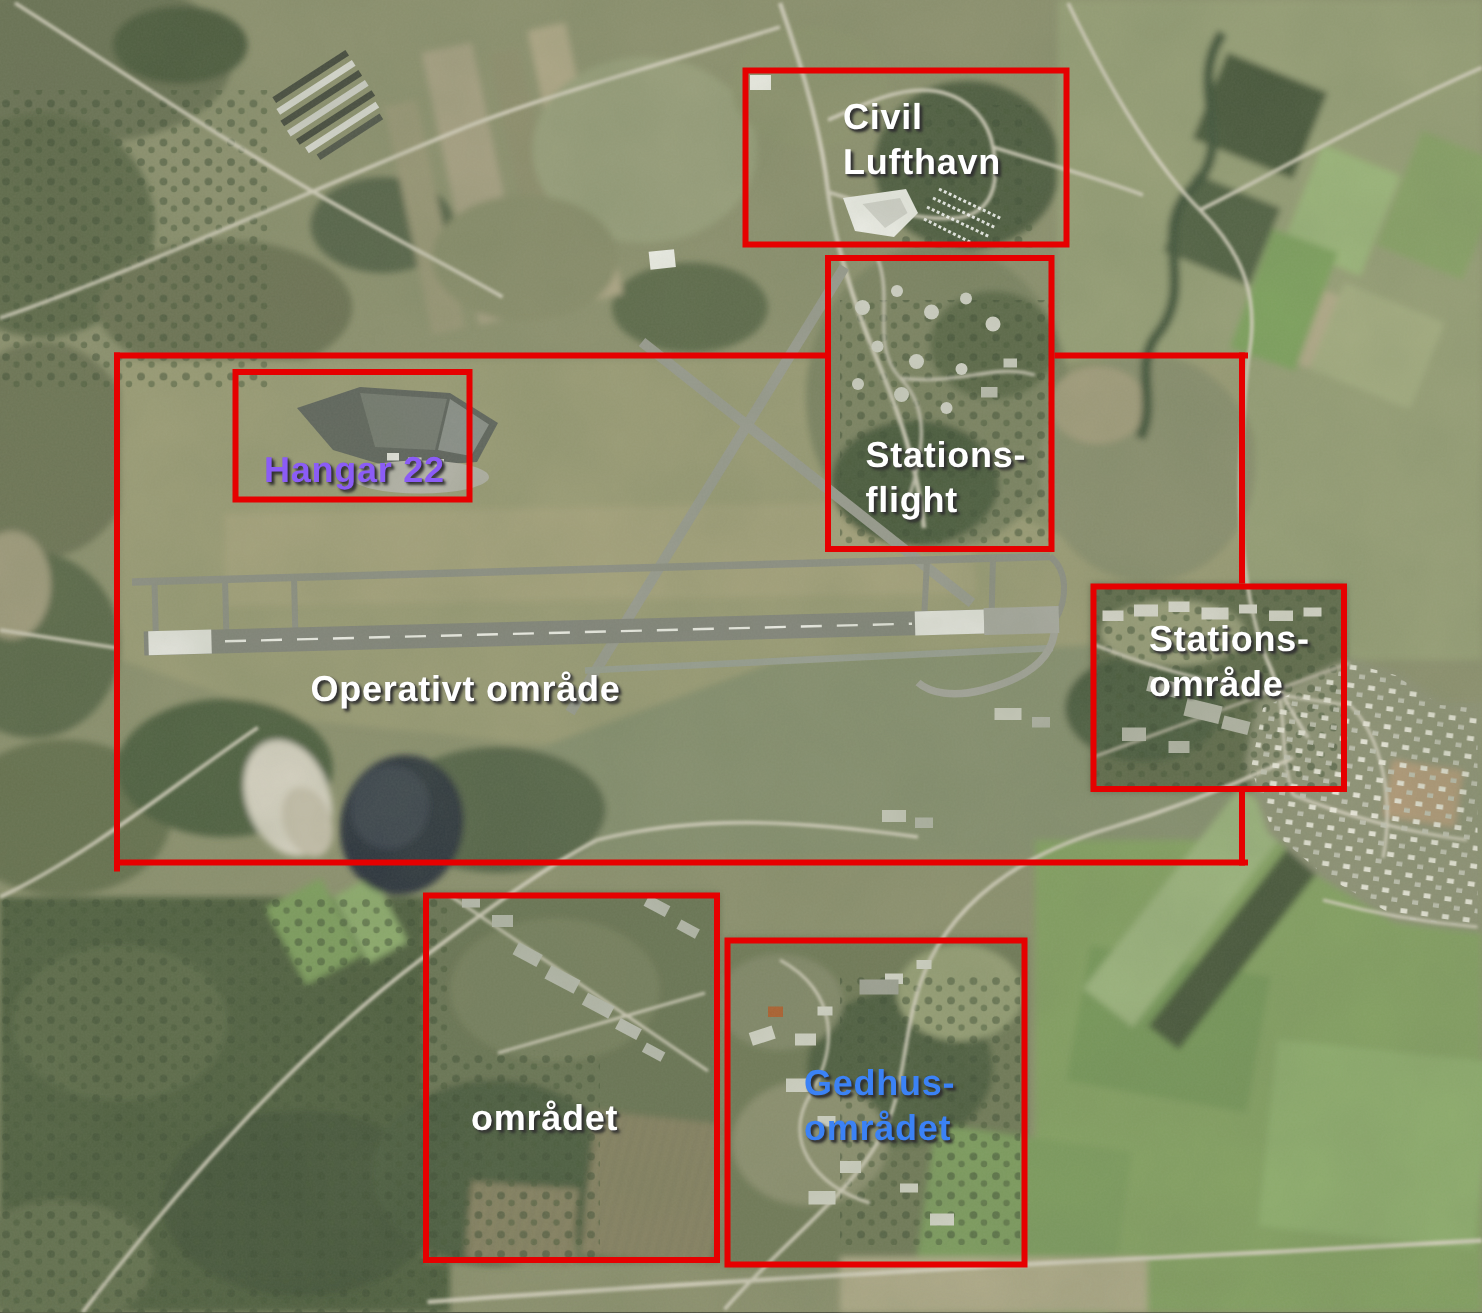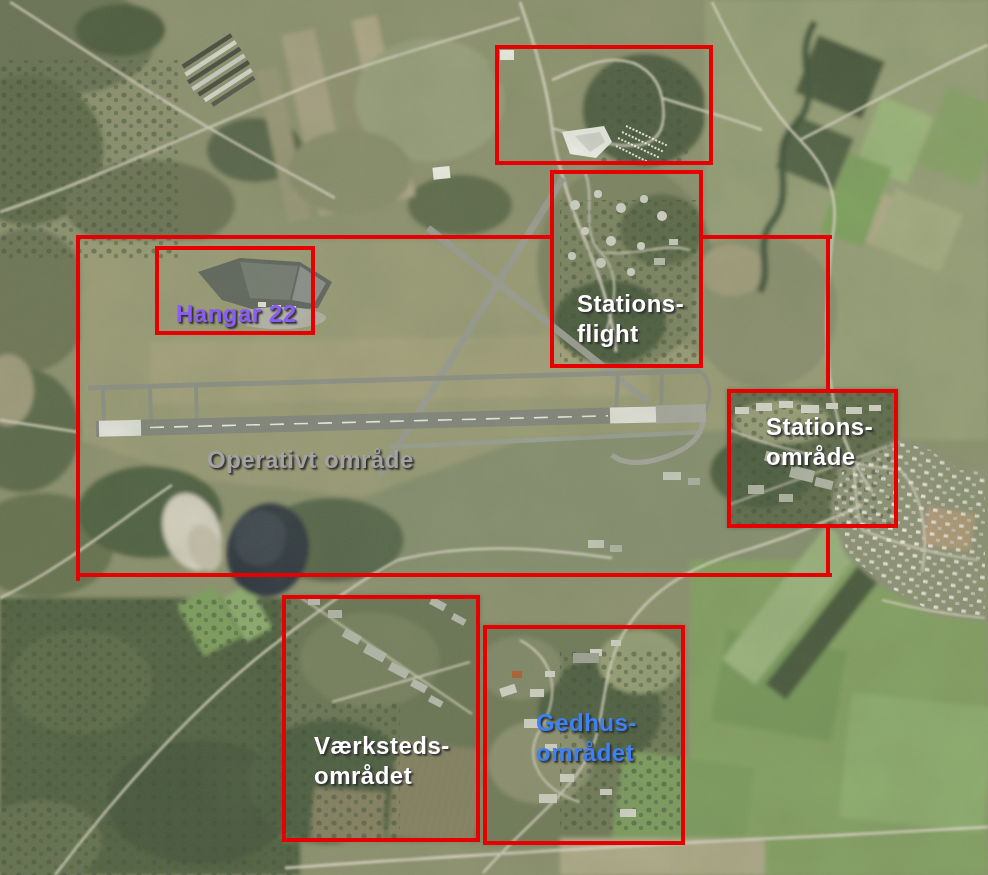--- a/index.html
+++ b/index.html
@@ -294,46 +294,49 @@
 
     <path d="M842,472 L900,442 L930,450 L960,470 L985,472 L985,618 L932,612 L882,583 L848,554 L834,512 Z" fill="url(#houses)" opacity=".95"></path>
   </g>
 
   <rect width="988" height="875" filter="url(#mottle)" opacity=".30"></rect>
   <rect width="988" height="875" filter="url(#grain)" opacity=".16"></rect>
 </svg>
 
 <div id="overlays">
       <div class="region-box" style="left: 495px; top: 45px; width: 218px; height: 120px; border-color: rgb(230, 0, 0);"></div>
+      <div class="region-label" style="left: 562px; top: 64px; color: rgb(255, 255, 255);">
+        <div>Civil</div>
+        <div>Lufthavn</div>
+      </div>
       <div class="region-box" style="left: 550px; top: 170px; width: 153px; height: 198px; border-color: rgb(230, 0, 0);"></div>
       <div class="region-label" style="left: 577px; top: 289px; color: rgb(255, 255, 255);">
         <div>Stations-</div>
         <div>flight</div>
       </div>
       <div class="region-box" style="left: 155px; top: 246px; width: 160px; height: 89px; border-color: rgb(230, 0, 0);"></div>
       <div class="region-label" style="left: 176px; top: 299px; color: #8b5cf6;">
         <div>Hangar 22</div>
       </div>
       <div class="edge-seg" style="left: 76px; top: 235px; width: 474px; height: 4px; background: rgb(230, 0, 0);"></div>
       <div class="edge-seg" style="left: 703px; top: 235px; width: 129px; height: 4px; background: rgb(230, 0, 0);"></div>
       <div class="edge-seg" style="left: 76px; top: 235px; width: 4px; height: 346px; background: rgb(230, 0, 0);"></div>
       <div class="edge-seg" style="left: 76px; top: 573px; width: 756px; height: 4px; background: rgb(230, 0, 0);"></div>
       <div class="edge-seg" style="left: 826px; top: 235px; width: 4px; height: 154px; background: rgb(230, 0, 0);"></div>
       <div class="edge-seg" style="left: 826px; top: 528px; width: 4px; height: 49px; background: rgb(230, 0, 0);"></div>
-      <div class="region-label" style="left: 207px; top: 445px; color: #a3a3a3;">
+      <div class="region-label" style="left: 207px; top: 445px; color: #ffffff;">
         <div>Operativt område</div>
       </div>
       <div class="region-box" style="left: 727px; top: 389px; width: 171px; height: 139px; border-color: rgb(230, 0, 0);"></div>
       <div class="region-label" style="left: 766px; top: 412px; color: rgb(255, 255, 255);">
         <div>Stations-</div>
         <div>område</div>
       </div>
       <div class="region-box" style="left: 282px; top: 595px; width: 198px; height: 247px; border-color: rgb(230, 0, 0);"></div>
       <div class="region-label" style="left: 314px; top: 731px; color: rgb(255, 255, 255);">
-        <div>Værksteds-</div>
         <div>området</div>
       </div>
       <div class="region-box" style="left: 483px; top: 625px; width: 202px; height: 220px; border-color: rgb(230, 0, 0);"></div>
       <div class="region-label" style="left: 536px; top: 708px; color: #3b82f6;">
         <div>Gedhus-</div>
         <div>området</div>
       </div>
     </div>
 
 </div>

